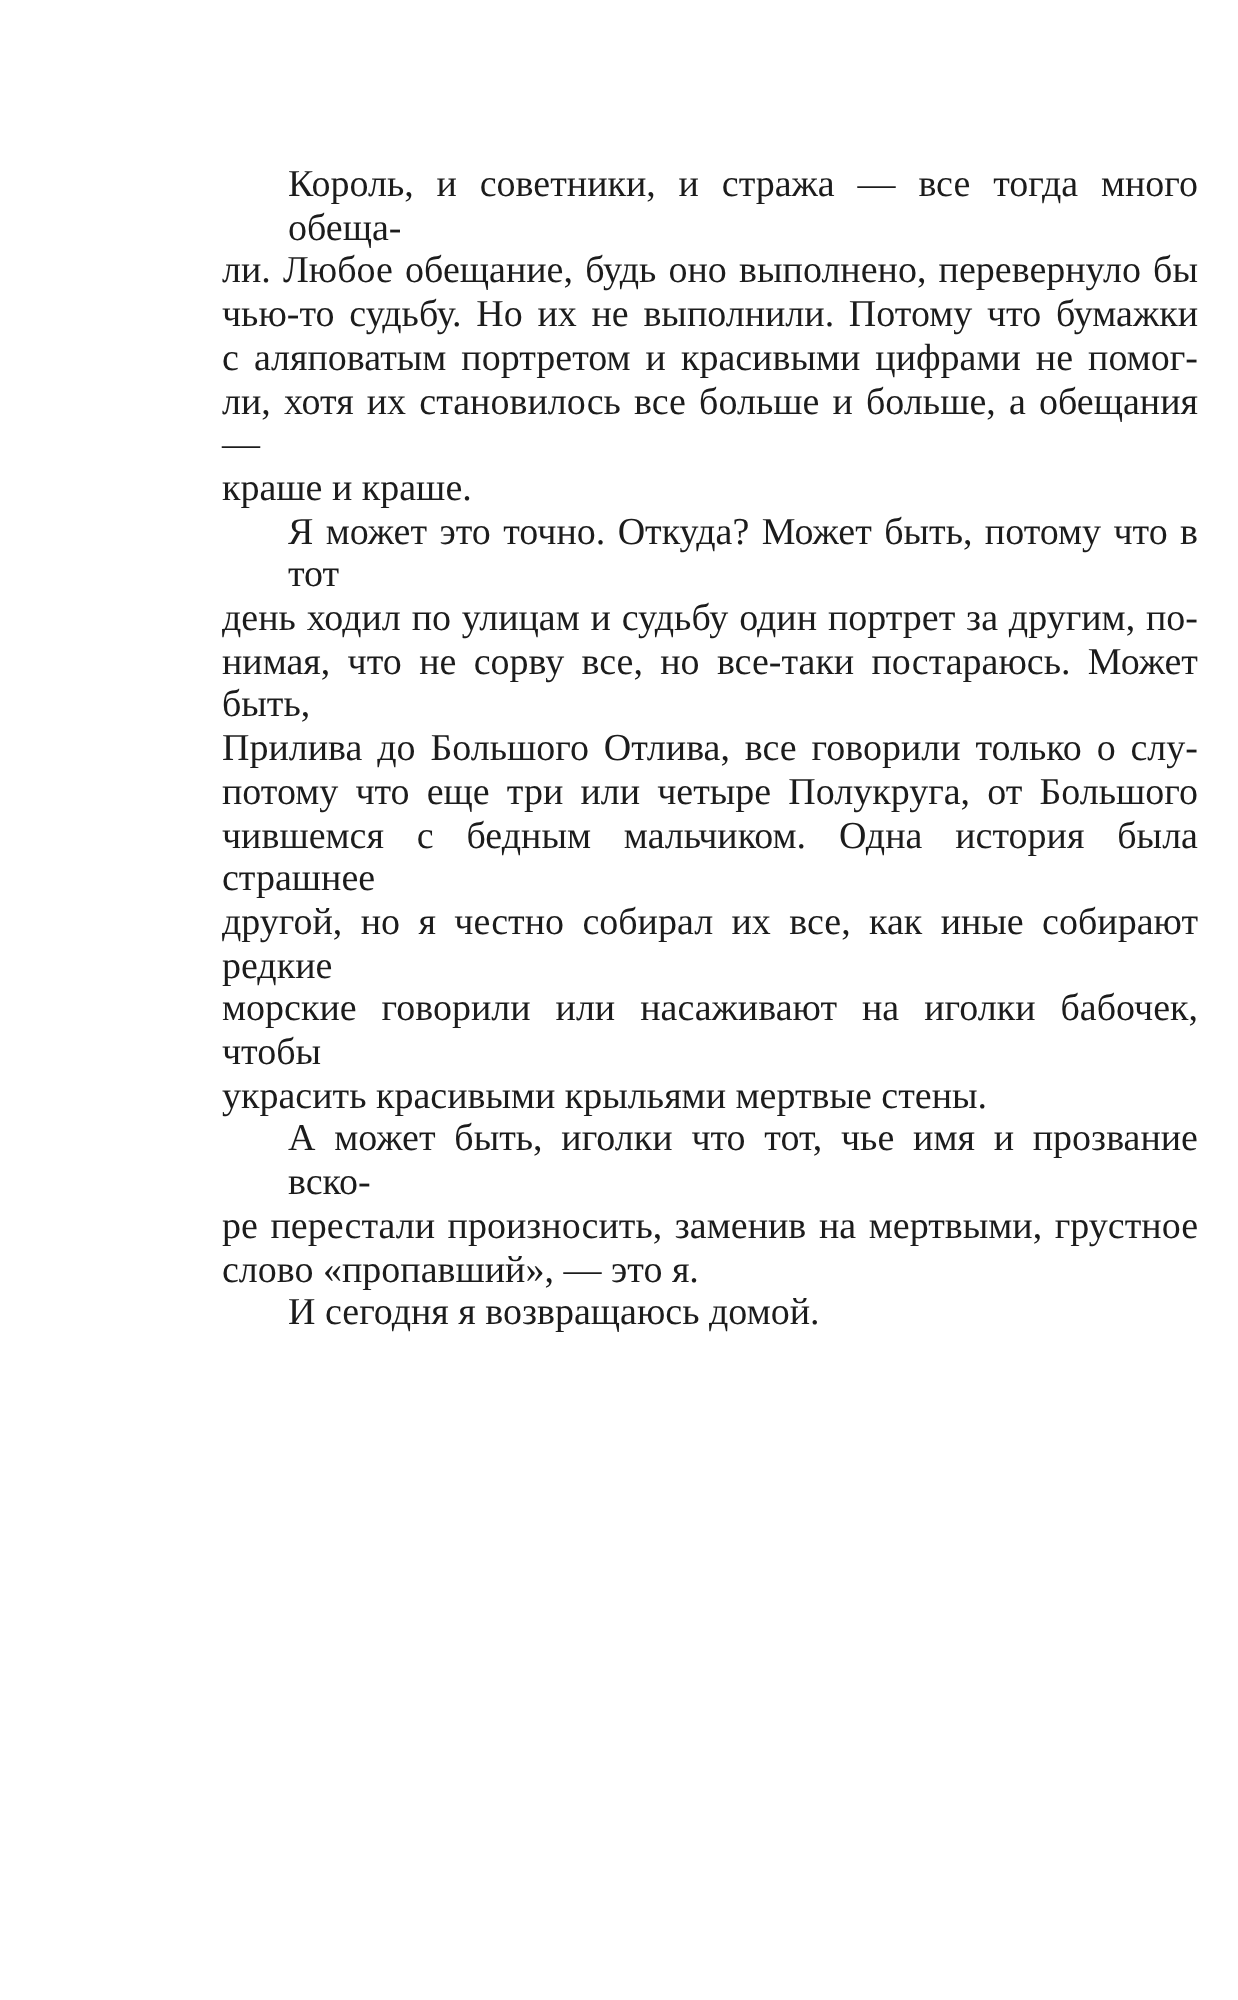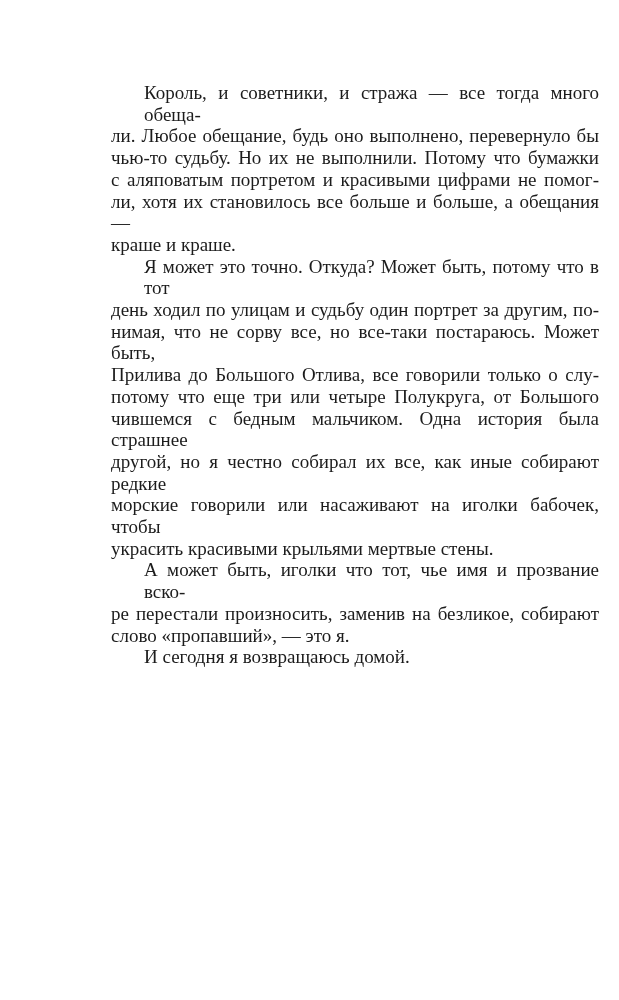--- a/index.html
+++ b/index.html
@@ -63,20 +63,20 @@
         <div class="line">нимая, что не сорву все, но все-таки постараюсь. Может быть,</div>
         <div class="line">Прилива до Большого Отлива, все говорили только о слу-</div>
         <div class="line">потому что еще три или четыре Полукруга, от Большого</div>
         <div class="line">чившемся с бедным мальчиком. Одна история была страшнее</div>
         <div class="line">другой, но я честно собирал их все, как иные собирают редкие</div>
         <div class="line">морские говорили или насаживают на иголки бабочек, чтобы</div>
         <div class="line last">украсить красивыми крыльями мертвые стены.</div>
       </div>
       <div class="paragraph">
         <div class="line first">А может быть, иголки что тот, чье имя и прозвание вско-</div>
-        <div class="line">ре перестали произносить, заменив на безликое, собирают</div>
+        <div class="line">ре перестали произносить, заменив на мертвыми, грустное</div>
         <div class="line last"><span>слово </span><span class="italic">«пропавший»</span><span>, — это я.</span></div>
       </div>
       <div class="paragraph">
         <div class="line first last">И сегодня я возвращаюсь домой.</div>
       </div>
     </div>
 </div>
 
 </body></html>

